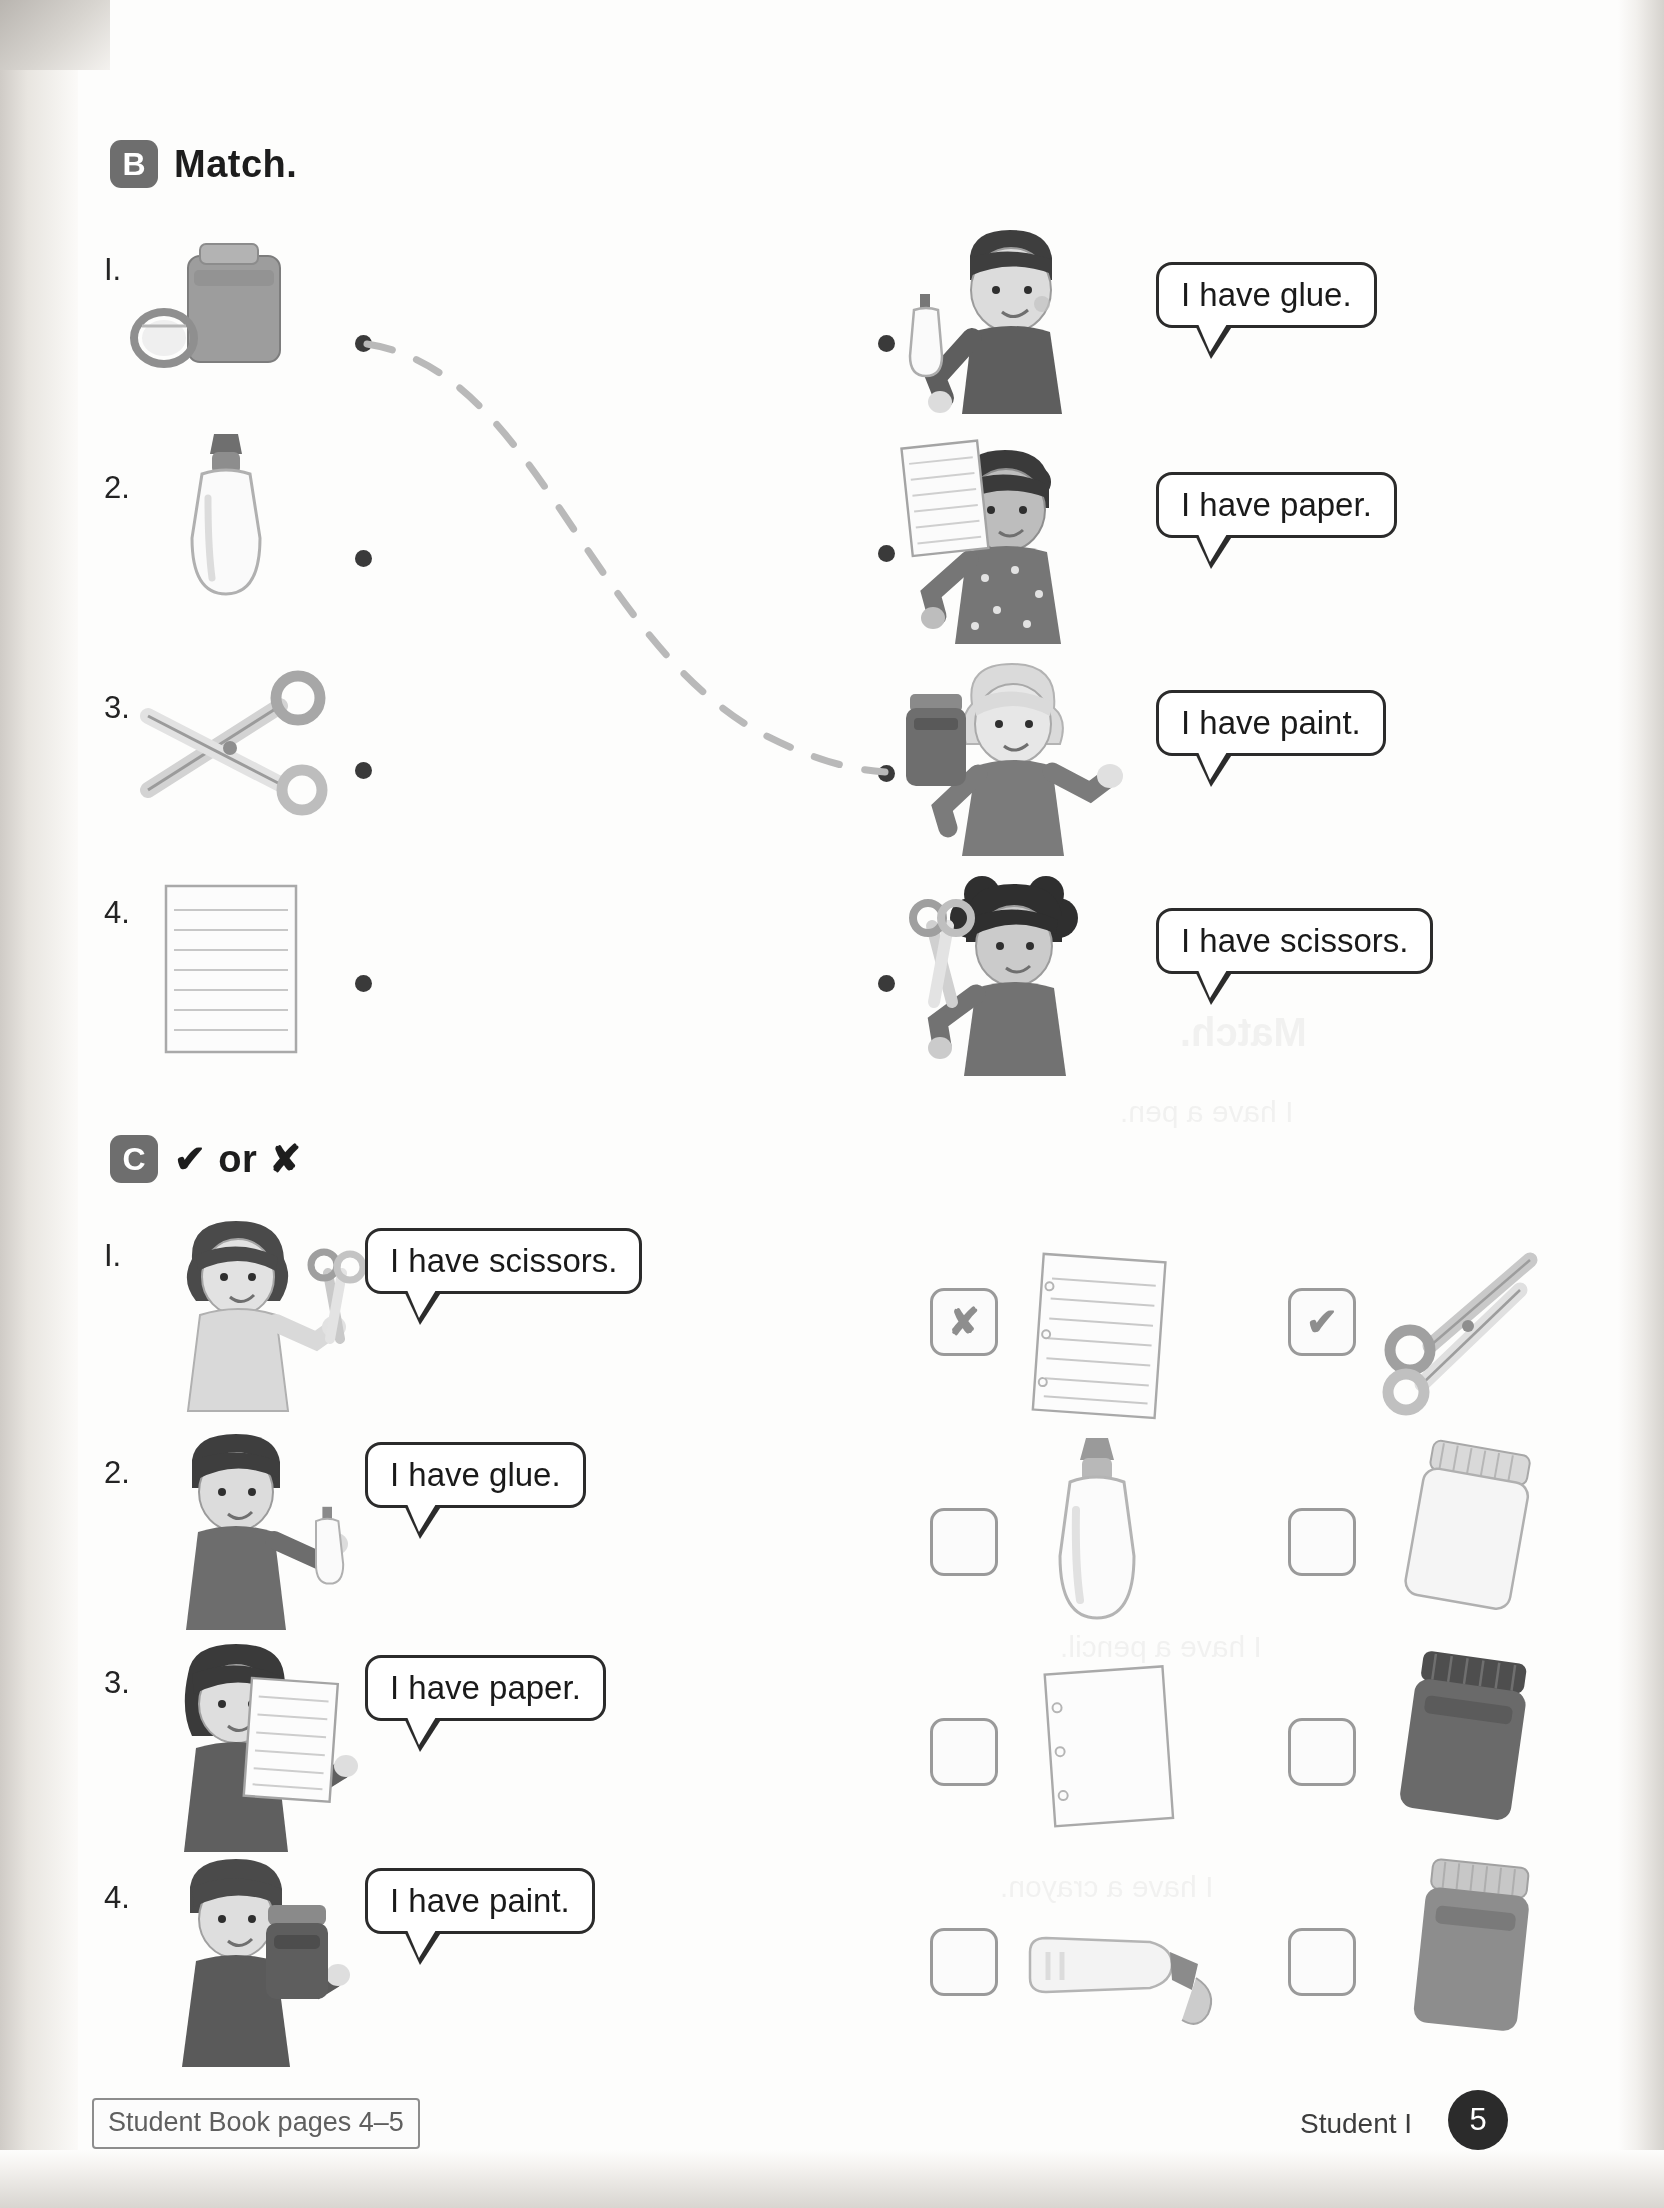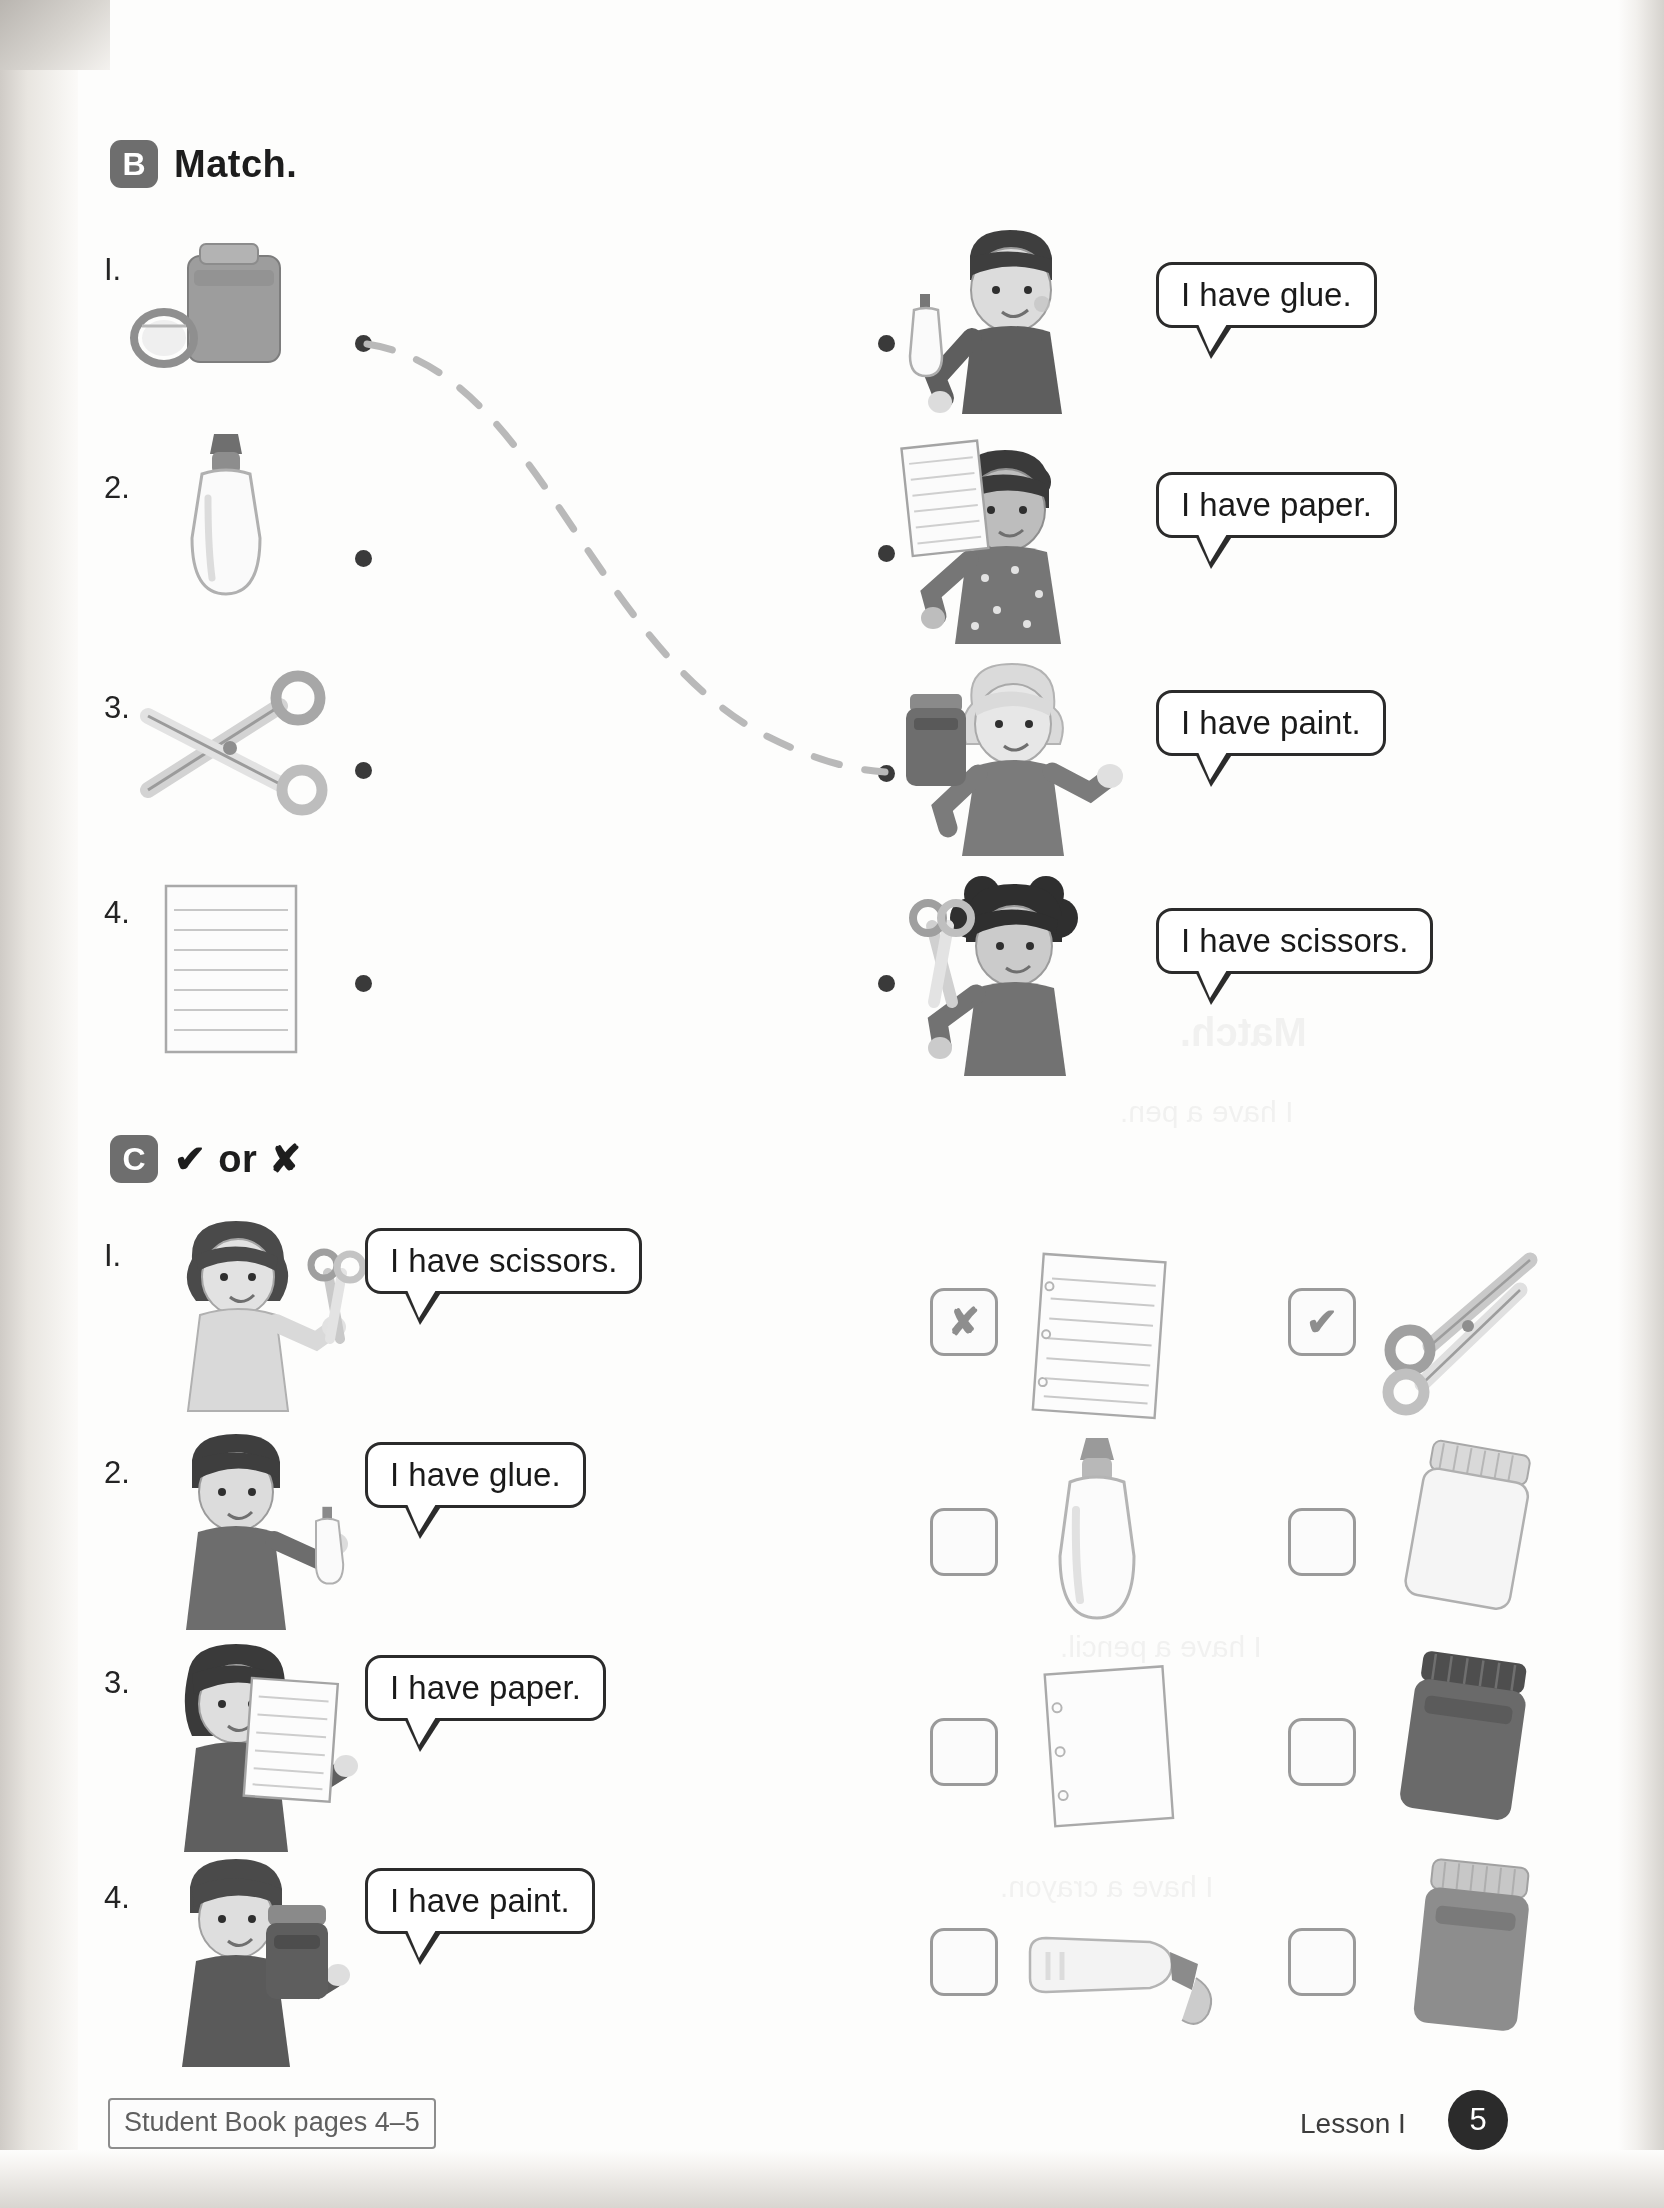--- a/index.html
+++ b/index.html
@@ -637,17 +637,17 @@
             <line x1="88" y1="8" x2="88" y2="34"></line>
           <line x1="102" y1="8" x2="102" y2="34"></line>
             <line x1="116" y1="8" x2="116" y2="34"></line>
         </g>
         <rect x="30" y="34" width="104" height="136" rx="14" fill="#8d8d8d"></rect>
         <rect x="42" y="52" width="80" height="18" rx="6" fill="#7a7a7a"></rect>
       </g>
     </svg>
   </div>
 
-  <div class="footer-note" style="left:108px; top:2098px;">Student Book pages 4–5</div>
-  <div class="lesson-label" style="left:1300px; top:2108px;">Lesson I</div>
+  <div class="footer-note" style="left:92px; top:2098px;">Student Book pages 4–5</div>
+  <div class="lesson-label" style="left:1300px; top:2108px;">Student I</div>
   <div class="page-circle" style="left:1448px; top:2090px;">5</div>
 
 </div>
 
 </body></html>

